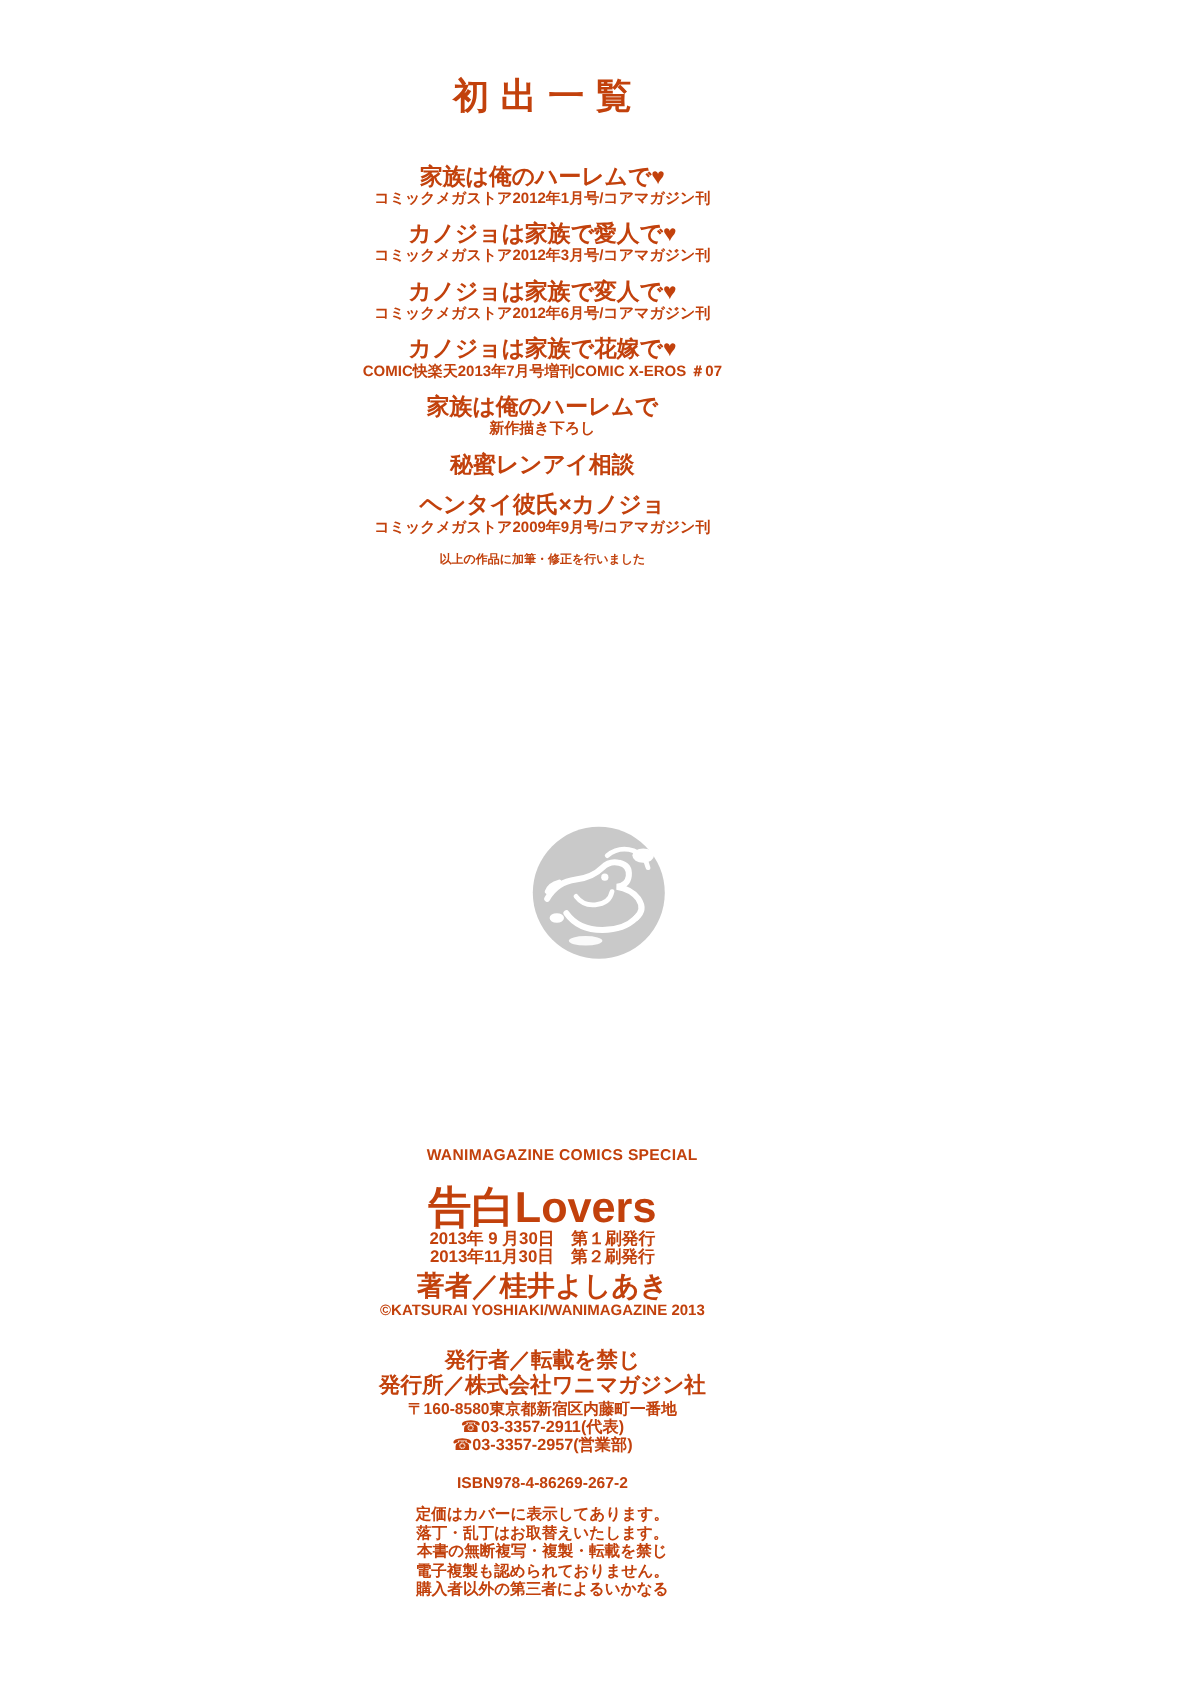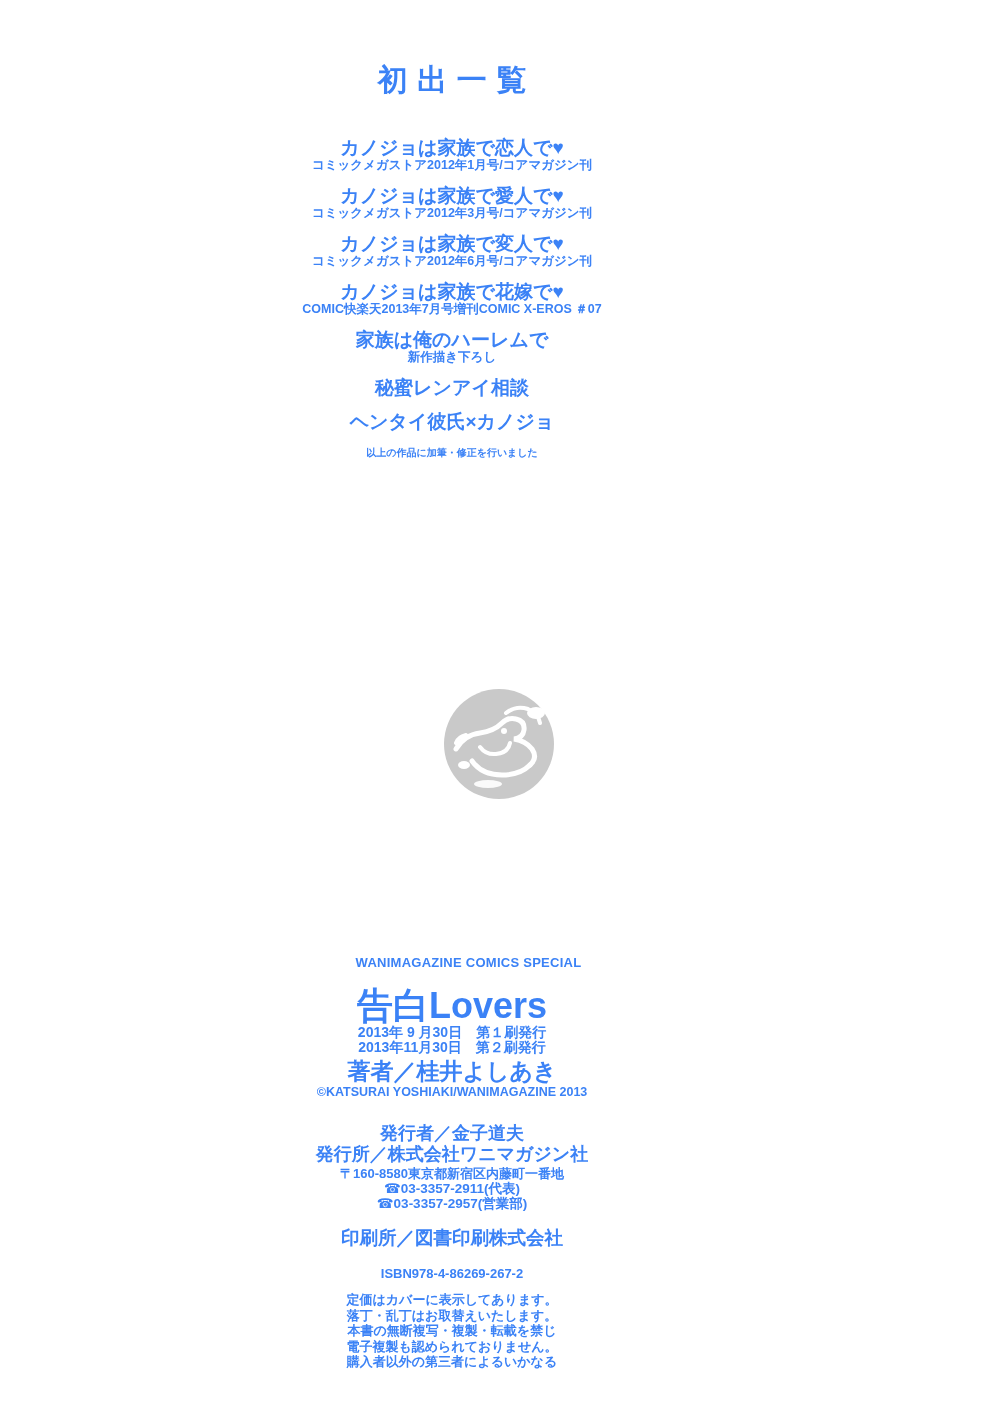--- a/index.html
+++ b/index.html
@@ -5,21 +5,21 @@
   html, body {
     margin: 0;
     padding: 0;
     background: #ffffff;
   }
   .page {
     position: relative;
     width: 904px;
     height: 1419px;
     background: #ffffff;
-    color: #3b82f6;
+    color: #c2410c;
     font-family: "Liberation Sans", "DejaVu Sans", sans-serif;
     font-weight: 700;
     overflow: hidden;
   }
   
   .list-heading {
     position: absolute;
     top: 60px;
     left: 0;
     right: 0;
@@ -85,21 +85,21 @@
 </head>
 <body>
 
 <div class="page">
 
   <h1 class="list-heading">初出一覧</h1>
 
   <div class="pub-list">
 
     <div class="entry">
-      <div class="entry-title">カノジョは家族で恋人で♥</div>
+      <div class="entry-title">家族は俺のハーレムで♥</div>
       <div class="entry-source">コミックメガストア2012年1月号/コアマガジン刊</div>
     </div>
 
     <div class="entry">
       <div class="entry-title">カノジョは家族で愛人で♥</div>
       <div class="entry-source">コミックメガストア2012年3月号/コアマガジン刊</div>
     </div>
 
     <div class="entry">
       <div class="entry-title">カノジョは家族で変人で♥</div>
@@ -116,20 +116,21 @@
       <div class="entry-source">新作描き下ろし</div>
     </div>
 
     <div class="entry">
       <div class="entry-title">秘蜜レンアイ相談</div>
     </div>
 
 
     <div class="entry">
       <div class="entry-title">ヘンタイ彼氏×カノジョ</div>
+      <div class="entry-source">コミックメガストア2009年9月号/コアマガジン刊</div>
     </div>
 
     <div class="closing-note">以上の作品に加筆・修正を行いました</div>
   </div>
 
   <div class="watermark">
     <svg viewBox="0 0 114 114" xmlns="http://www.w3.org/2000/svg" aria-hidden="true">
       <circle cx="57" cy="57" r="55" fill="#c9c9c9"></circle>
 
       <path d="M14 62 q8 -14 24 -16 q14 -2 22 -10 q6 -6 14 -4 q9 2 8 11 q-1 8 -10 9 q12 2 18 10 q6 9 -2 16" fill="none" stroke="#ffffff" stroke-width="5" stroke-linecap="round"></path>
@@ -143,26 +144,25 @@
     </svg>
   </div>
 
   <div class="colophon">
     <div class="brand-line">WANIMAGAZINE COMICS SPECIAL</div>
     <div class="book-title">告白Lovers</div>
     <div class="printing">2013年 9 月30日　第１刷発行</div>
     <div class="printing">2013年11月30日　第２刷発行</div>
     <div class="author-line">著者／桂井よしあき</div>
     <div class="copyright">©KATSURAI YOSHIAKI/WANIMAGAZINE 2013</div>
-    <div class="pub-person">発行者／金子道夫</div>
+    <div class="pub-person">発行者／転載を禁じ</div>
     <div class="pub-company">発行所／株式会社ワニマガジン社</div>
     <div class="address">〒160-8580東京都新宿区内藤町一番地</div>
     <div class="phone">☎03-3357-2911(代表)</div>
     <div class="phone">☎03-3357-2957(営業部)</div>
-    <div class="printer">印刷所／図書印刷株式会社</div>
     <div class="isbn">ISBN978-4-86269-267-2</div>
     <div class="notice">
       <div class="notice-line">定価はカバーに表示してあります。</div>
       <div class="notice-line">落丁・乱丁はお取替えいたします。</div>
       <div class="notice-line">本書の無断複写・複製・転載を禁じ</div>
       <div class="notice-line">電子複製も認められておりません。</div>
       <div class="notice-line">購入者以外の第三者によるいかなる</div>
     </div>
   </div>
 

